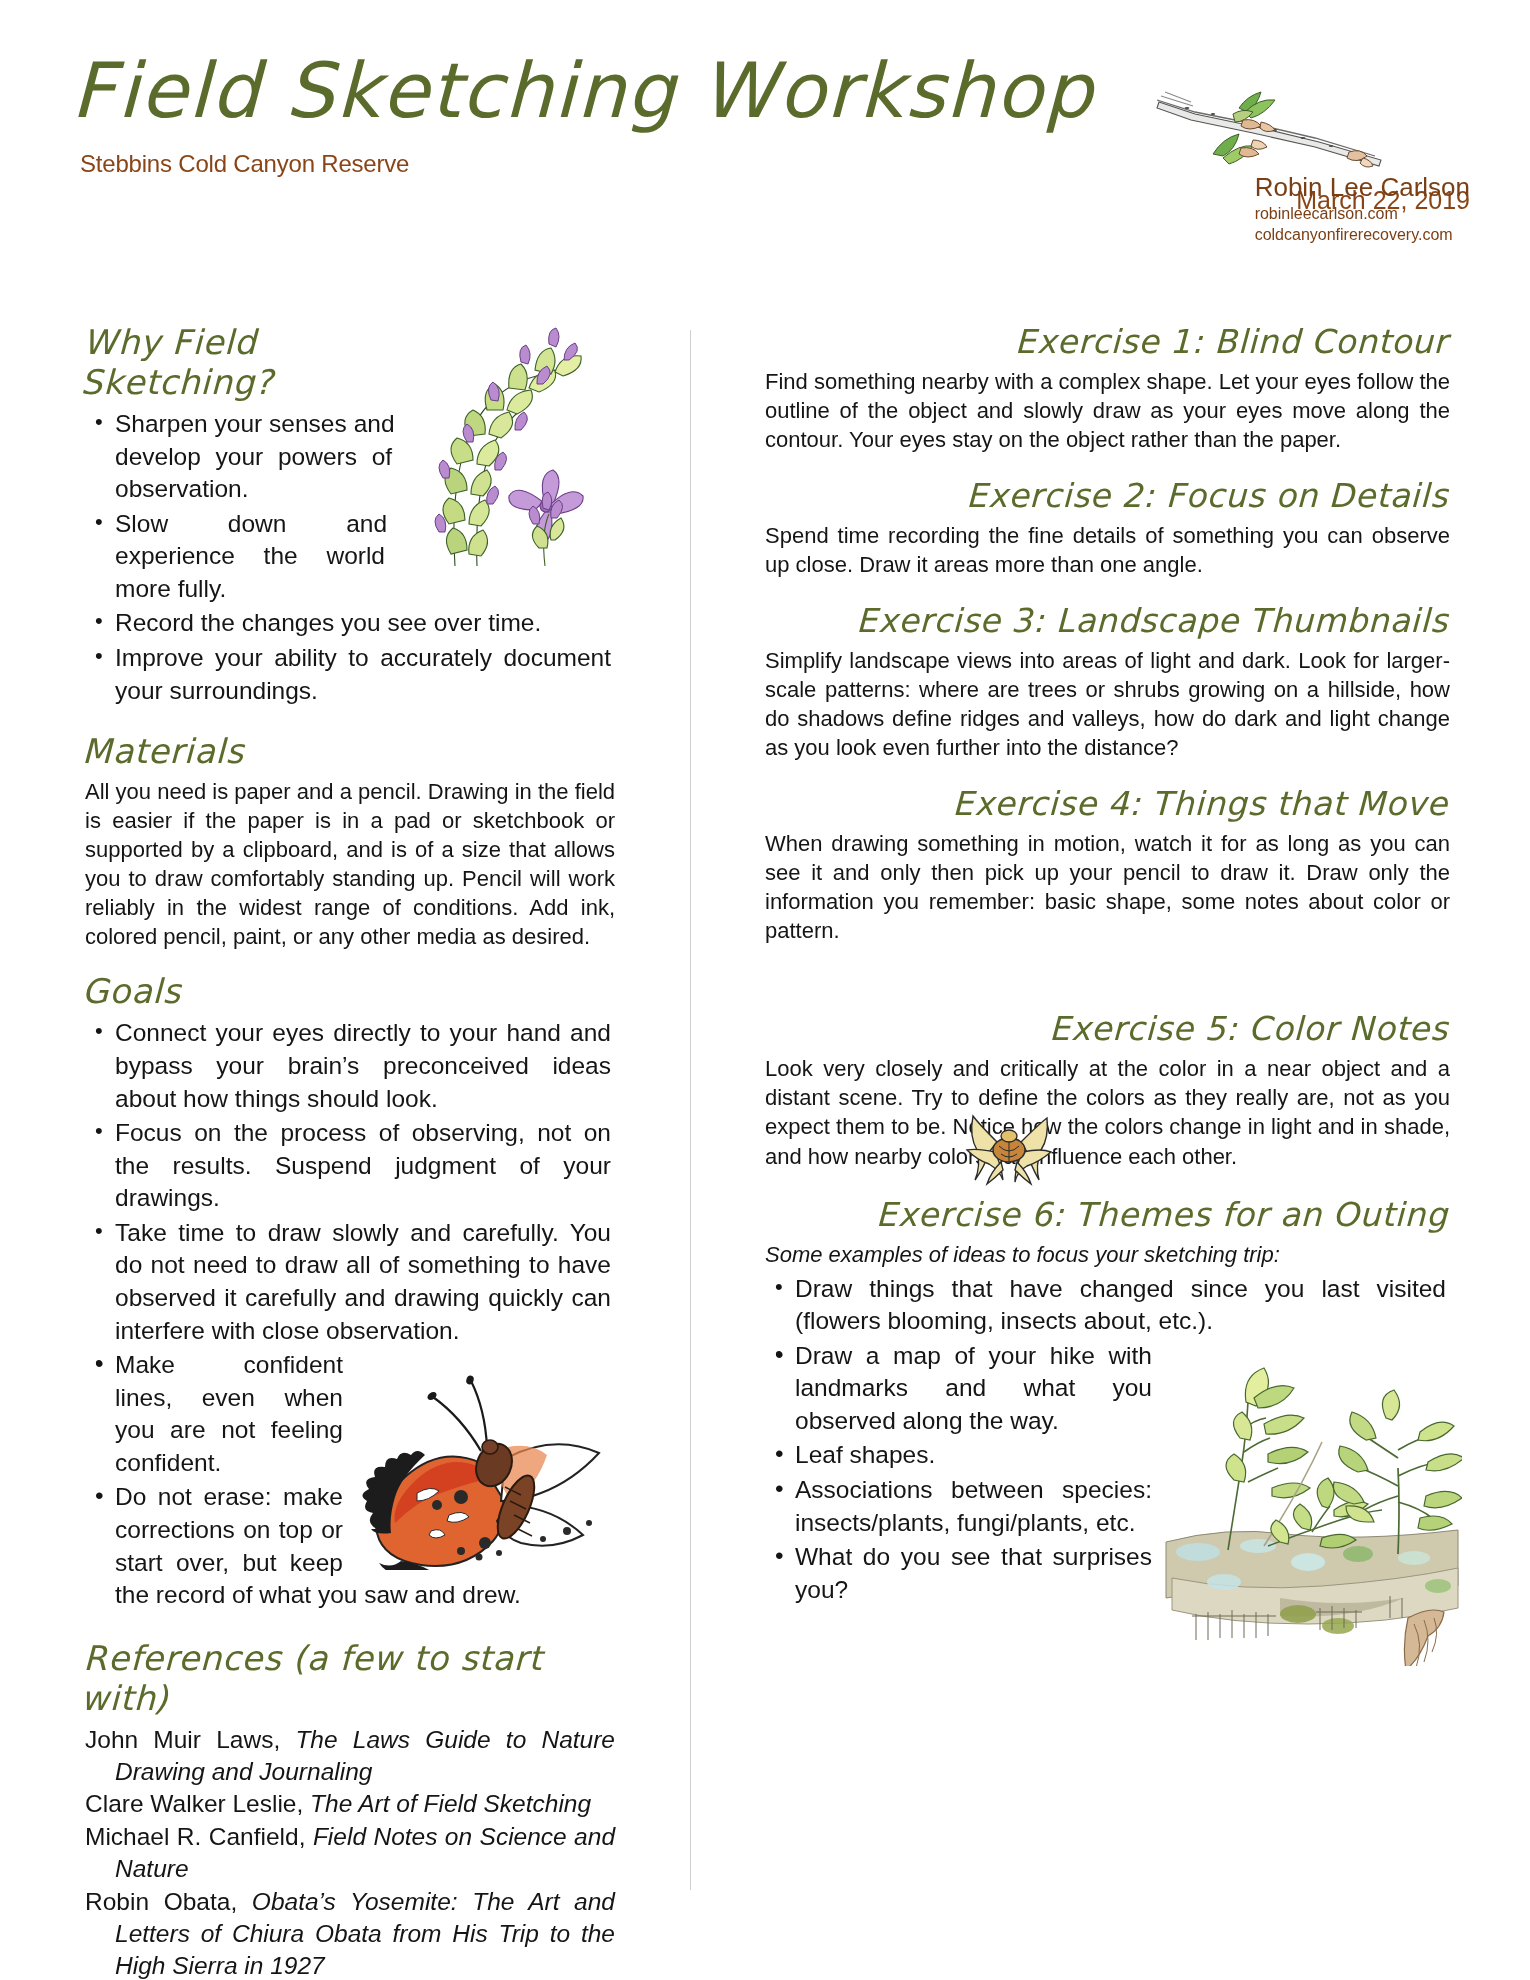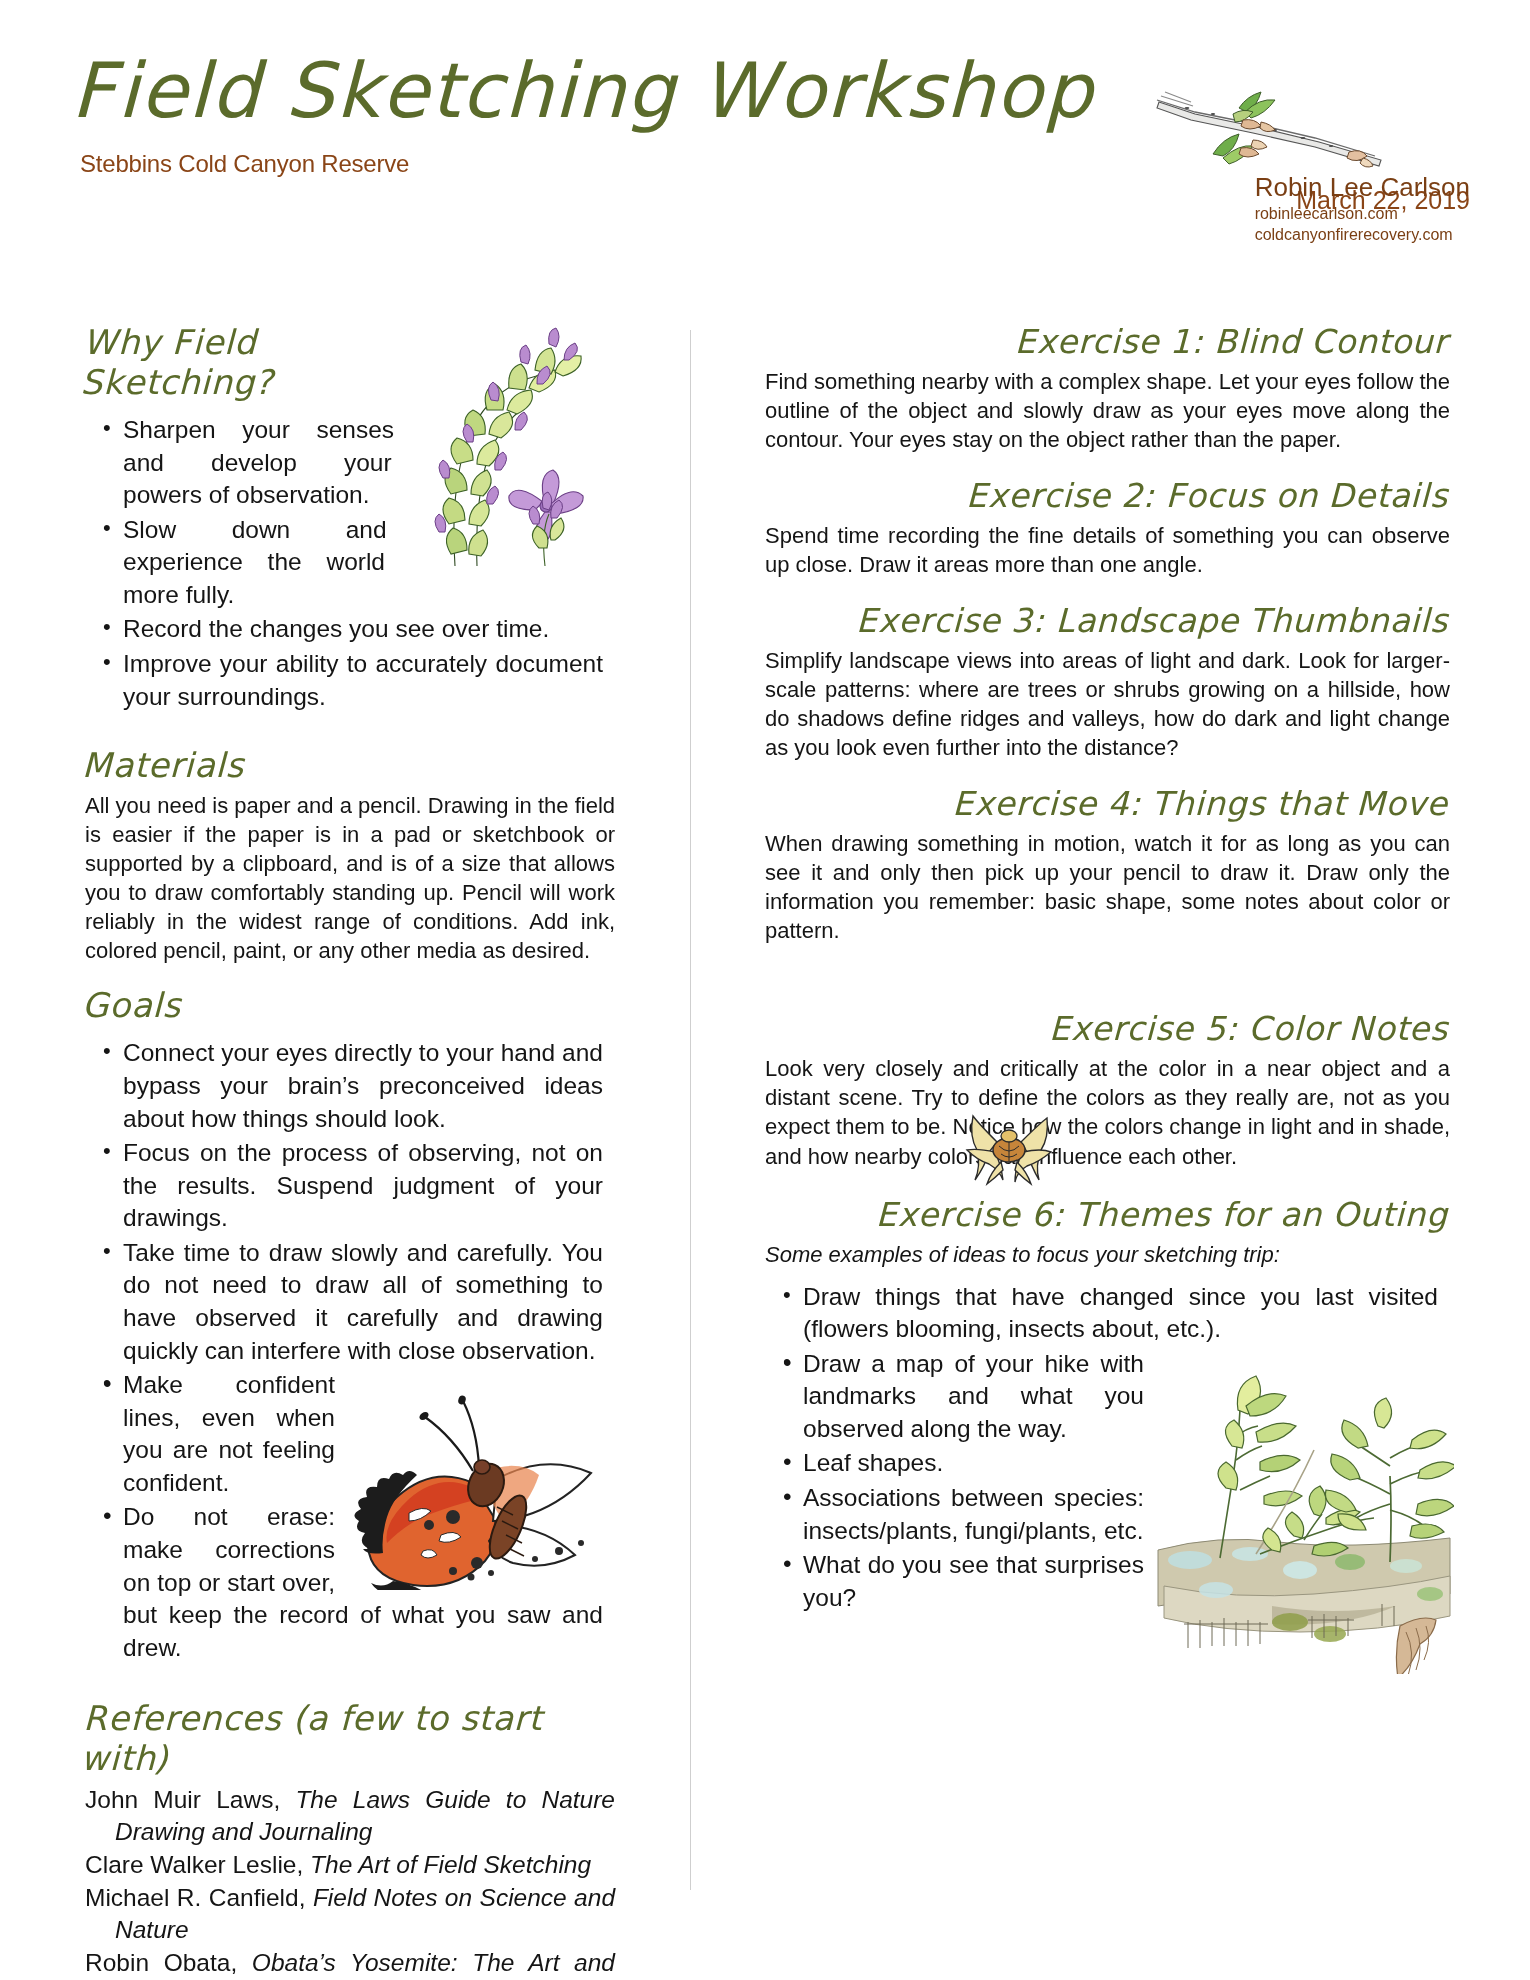--- a/index.html
+++ b/index.html
@@ -118,21 +118,21 @@
   p.body, li.body {
     font-family: "Liberation Sans", sans-serif;
     font-size: 22px;
     line-height: 1.32;
     color: #151515;
     text-align: justify;
     margin: 0 0 4px 0;
   }
   ul.bullets {
     list-style: none;
-    margin: 12px;
+    margin: 4px;
     padding: 0;
   }
   ul.bullets > li {
     font-family: "Liberation Sans", sans-serif;
     font-size: 24.5px;
     line-height: 1.33;
     color: #151515;
     text-align: justify;
     position: relative;
     padding-left: 26px;

